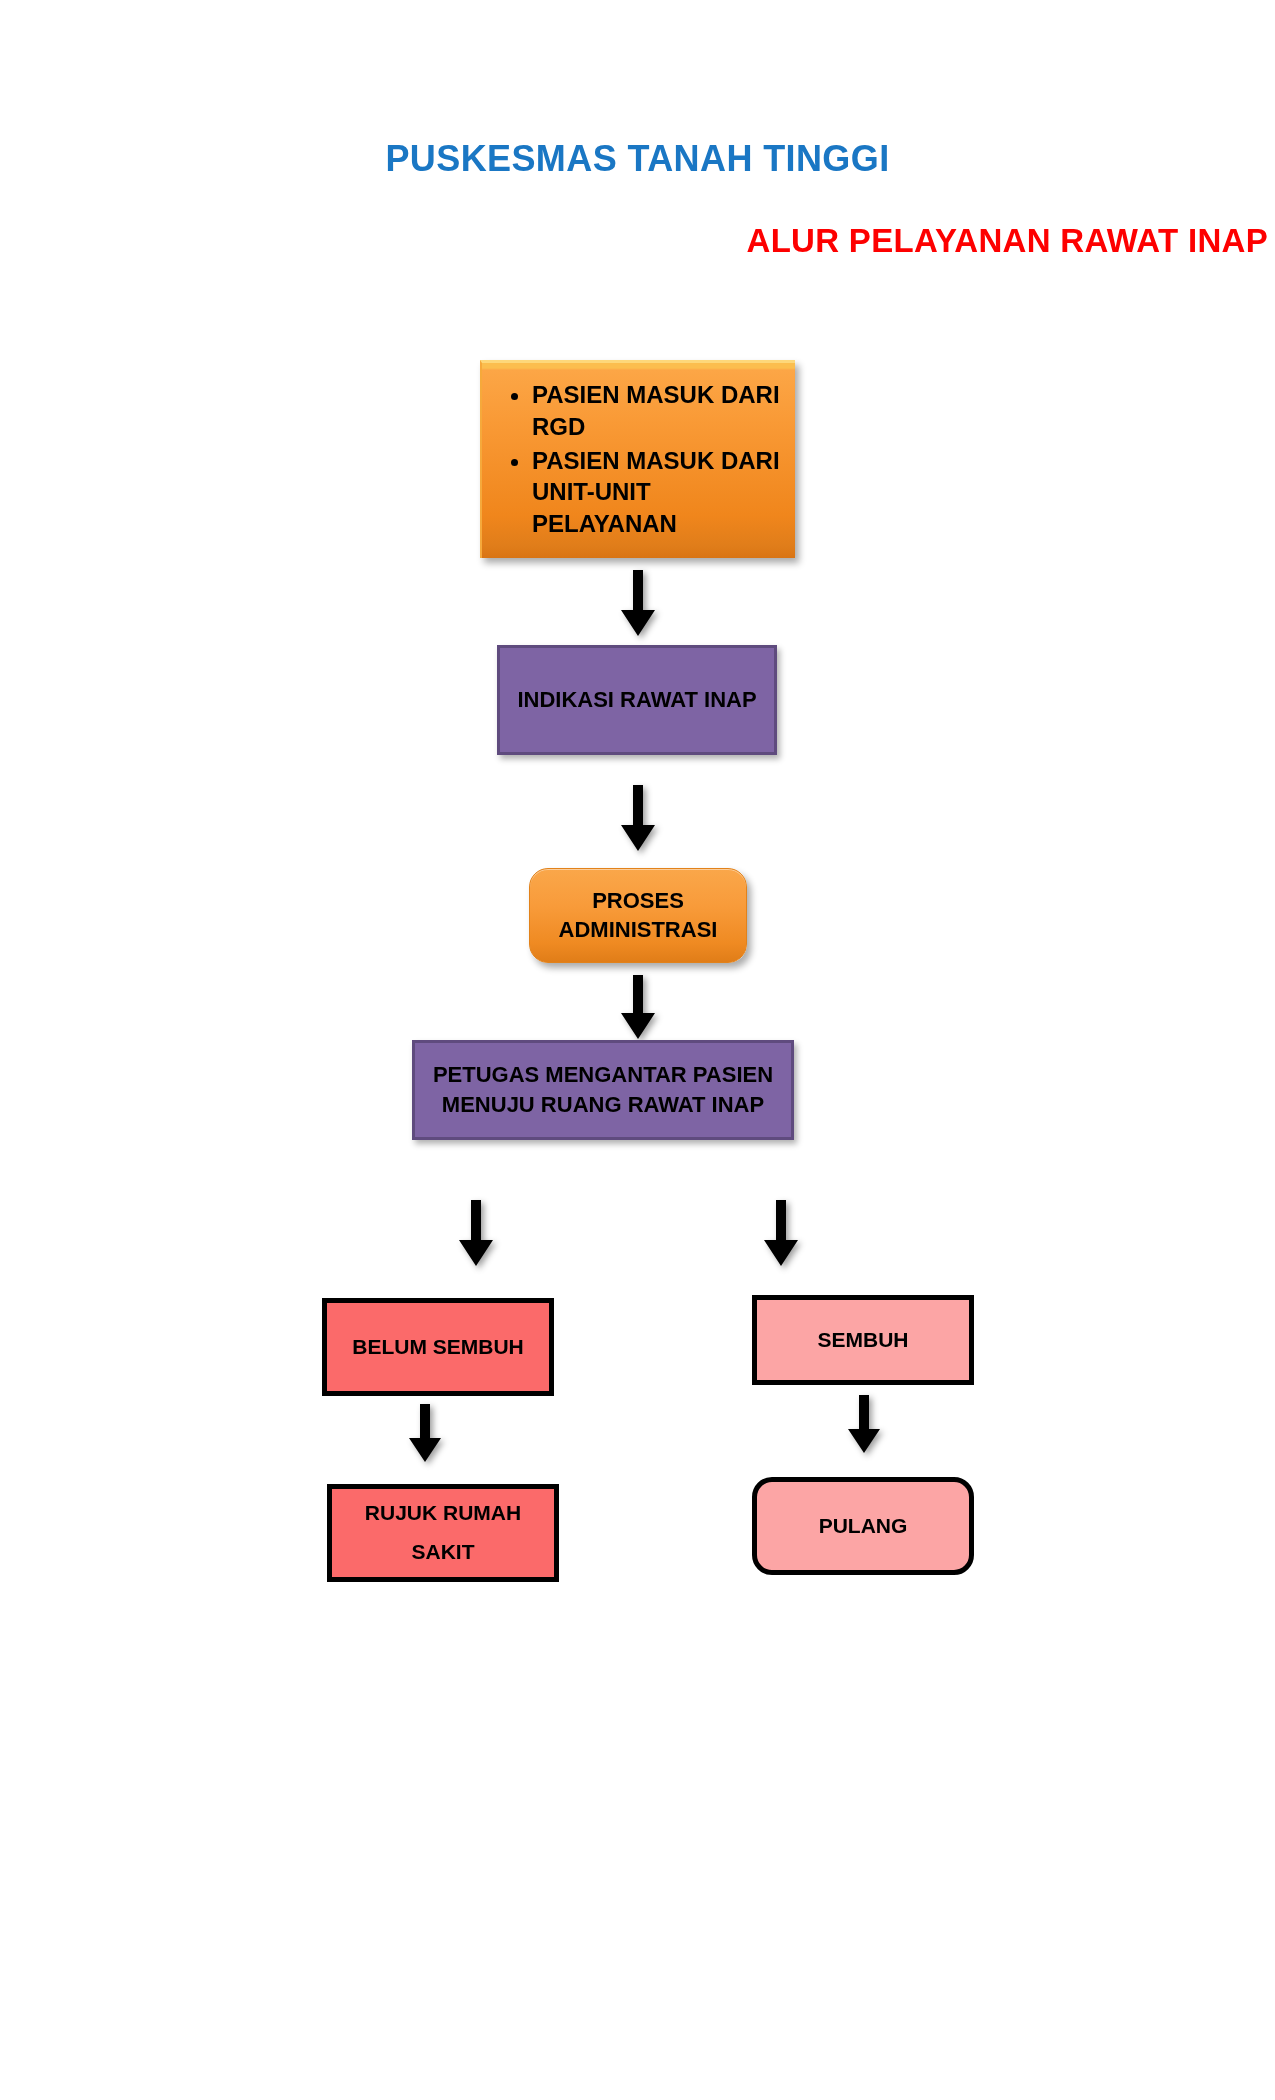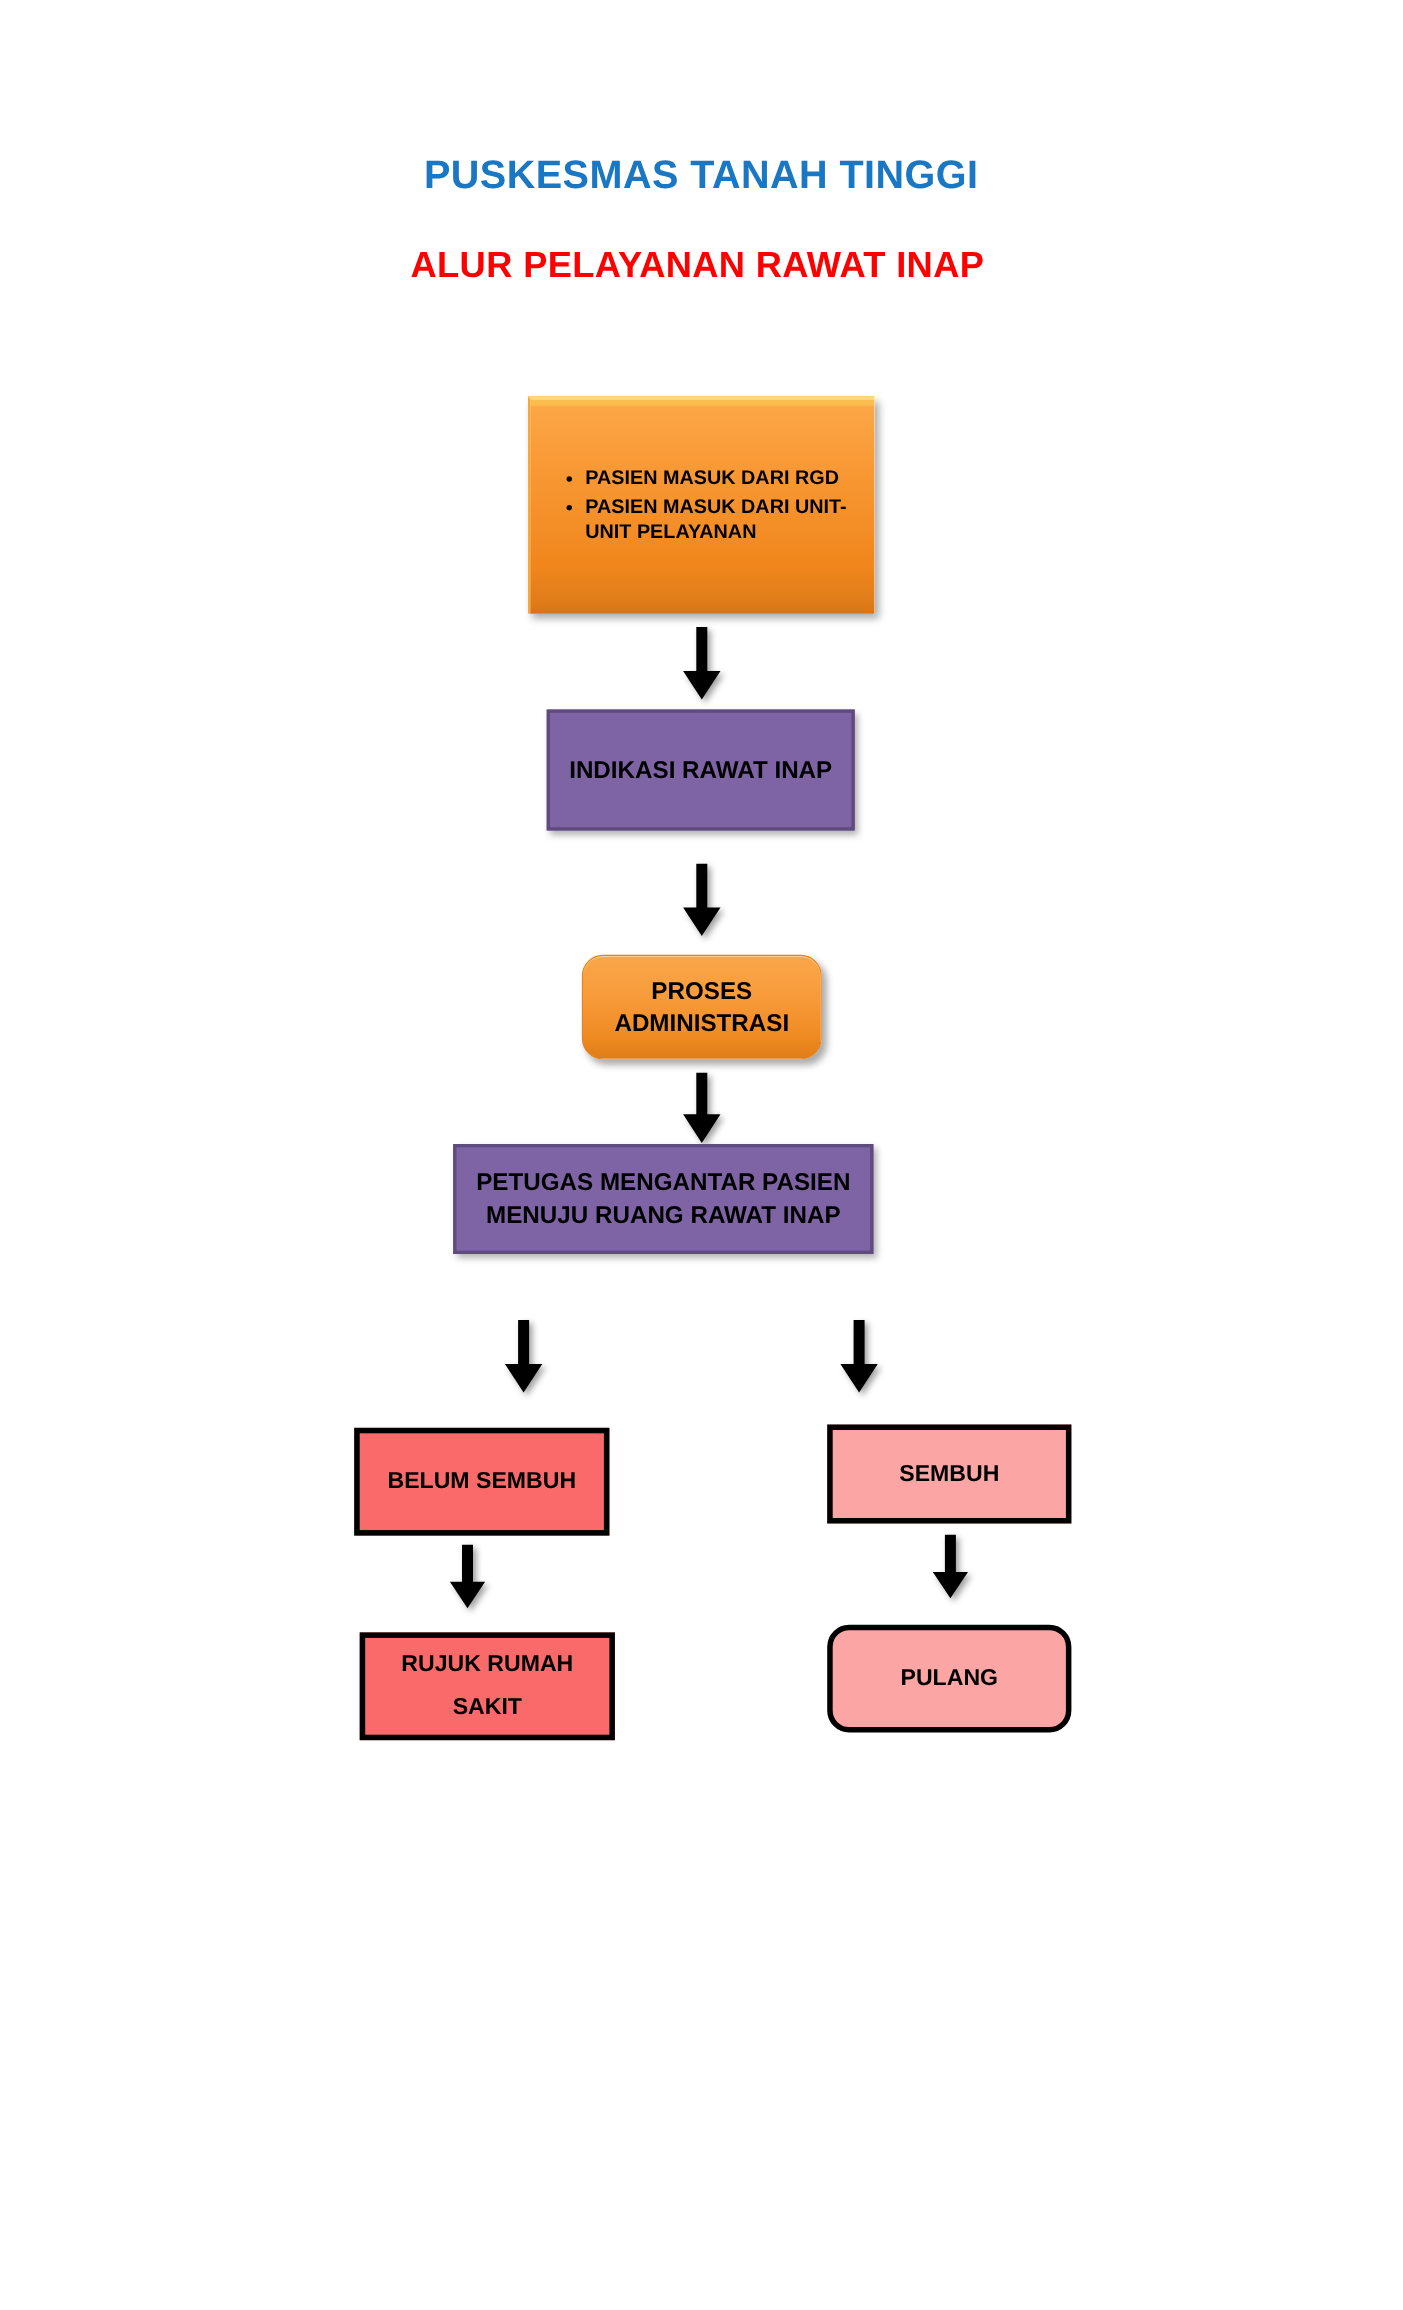--- a/index.html
+++ b/index.html
@@ -25,21 +25,21 @@
     font-size: 36px;
     font-weight: bold;
     color: #1a77c4;
     letter-spacing: 0.4px;
   }
   .title-sub {
     position: absolute;
     left: 0;
     top: 222px;
     width: 1268px;
-    text-align: center;
+    text-align: right;
     font-size: 33px;
     font-weight: bold;
     color: #fd0000;
     letter-spacing: 0.3px;
   }
 
   
   .node {
     position: absolute;
     box-sizing: border-box;
@@ -67,21 +67,21 @@
     border-left: 2px solid #f6a93b;
     box-shadow: 4px 5px 7px rgba(0,0,0,0.33);
     justify-content: flex-start;
     padding: 12px 6px 12px 16px;
   }
   .bullets {
     list-style: disc;
     margin: 0;
     padding: 0 0 0 34px;
     text-align: left;
-    font-size: 18px;
+    font-size: 24px;
     font-weight: bold;
     line-height: 1.33;
   }
   .bullets li { margin: 0 0 2px 0; }
 
   
   .box-purple {
     background: #7e64a4;
     border: 3px solid #5f4b7e;
     box-shadow: 3px 4px 6px rgba(0,0,0,0.30);

